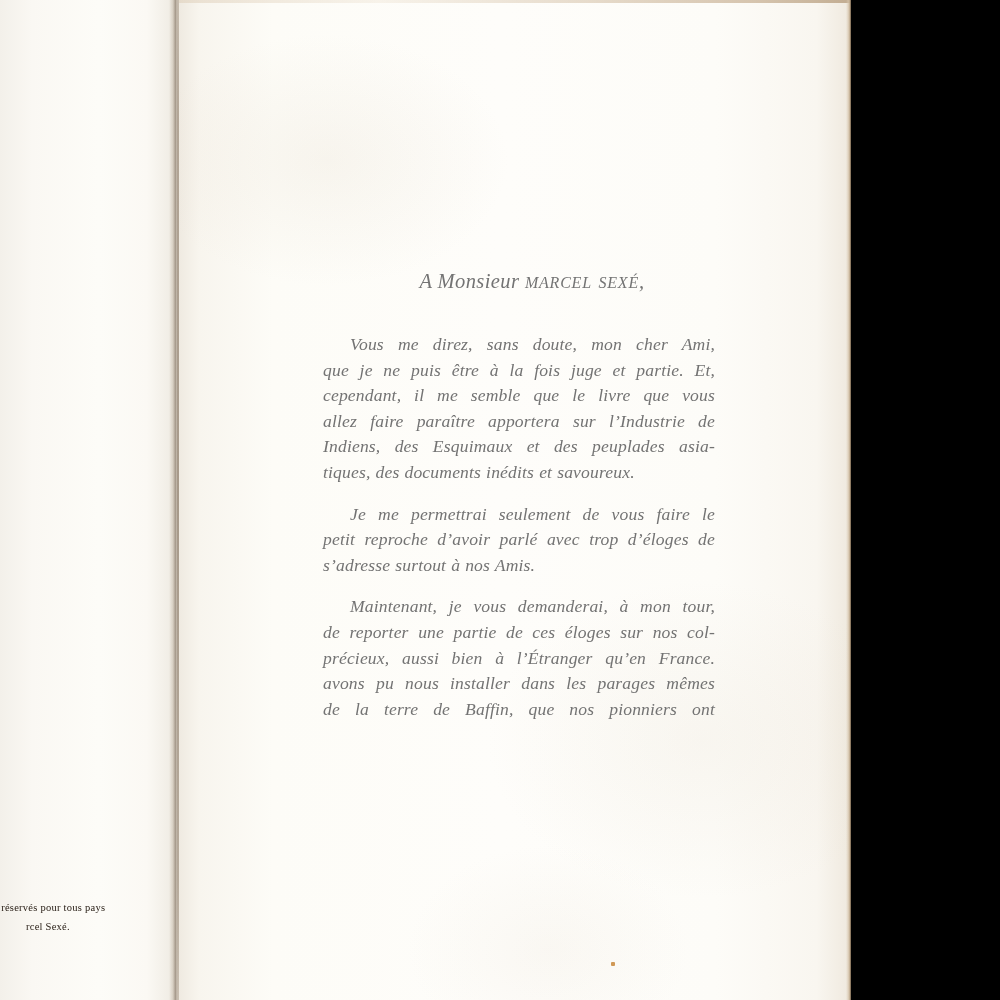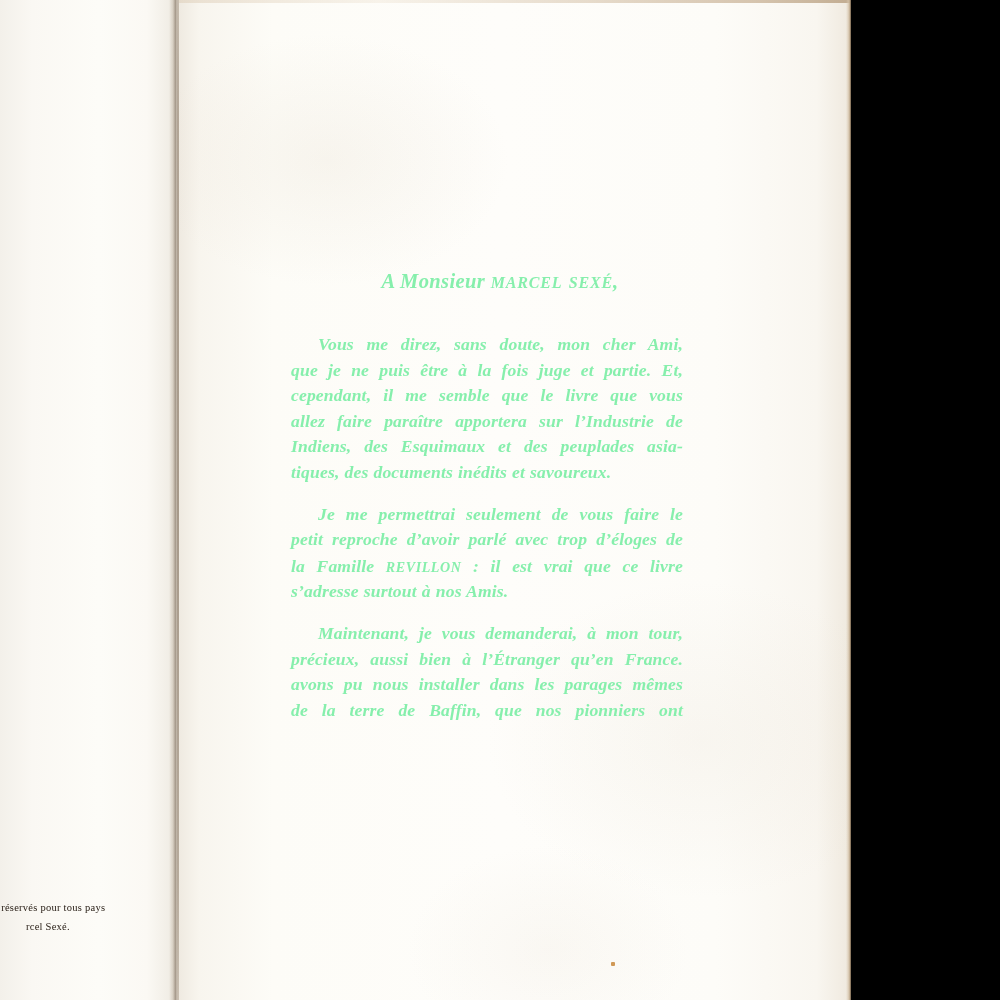--- a/index.html
+++ b/index.html
@@ -146,25 +146,24 @@
     left: 851px;
     top: 0;
     width: 149px;
     height: 1000px;
     background: #000000;
   }
 
   
   .letter {
     position: absolute;
-    left: 291px;
+    left: 323px;
     top: 268px;
     width: 392px;
-    color: #86efac;
-    font-weight: bold;
+    color: #737373;
   }
 
   .salutation {
     font-style: italic;
     font-size: 20.5px;
     line-height: 26px;
     letter-spacing: 0.4px;
     text-align: center;
     margin: 0 0 38px 0;
     padding-left: 26px;
@@ -247,26 +246,26 @@
       <span class="ln">que je ne puis être à la fois juge et partie. Et,</span>
       <span class="ln">cependant, il me semble que le livre que vous</span>
       <span class="ln">allez faire paraître apportera sur l’Industrie de</span>
       <span class="ln">Indiens, des Esquimaux et des peuplades asia-</span>
       <span class="ln last">tiques, des documents inédits et savoureux.</span>
     </p>
 
     <p class="para">
       <span class="ln indent">Je me permettrai seulement de vous faire le</span>
       <span class="ln">petit reproche d’avoir parlé avec trop d’éloges de</span>
-      <span class="ln"><span>la Famille </span><span class="sc">REVILLON</span><span> : il est vrai que ce livre</span></span>
       <span class="ln last">s’adresse surtout à nos Amis.</span>
     </p>
 
     <p class="para">
       <span class="ln indent">Maintenant, je vous demanderai, à mon tour,</span>
+      <span class="ln">de reporter une partie de ces éloges sur nos col-</span>
       <span class="ln">précieux, aussi bien à l’Étranger qu’en France.</span>
       <span class="ln">avons pu nous installer dans les parages mêmes</span>
       <span class="ln">de la terre de Baffin, que nos pionniers ont</span>
     </p>
 
   </div>
 
   <div class="foxing"></div>
 
   <div class="void-right"></div>

